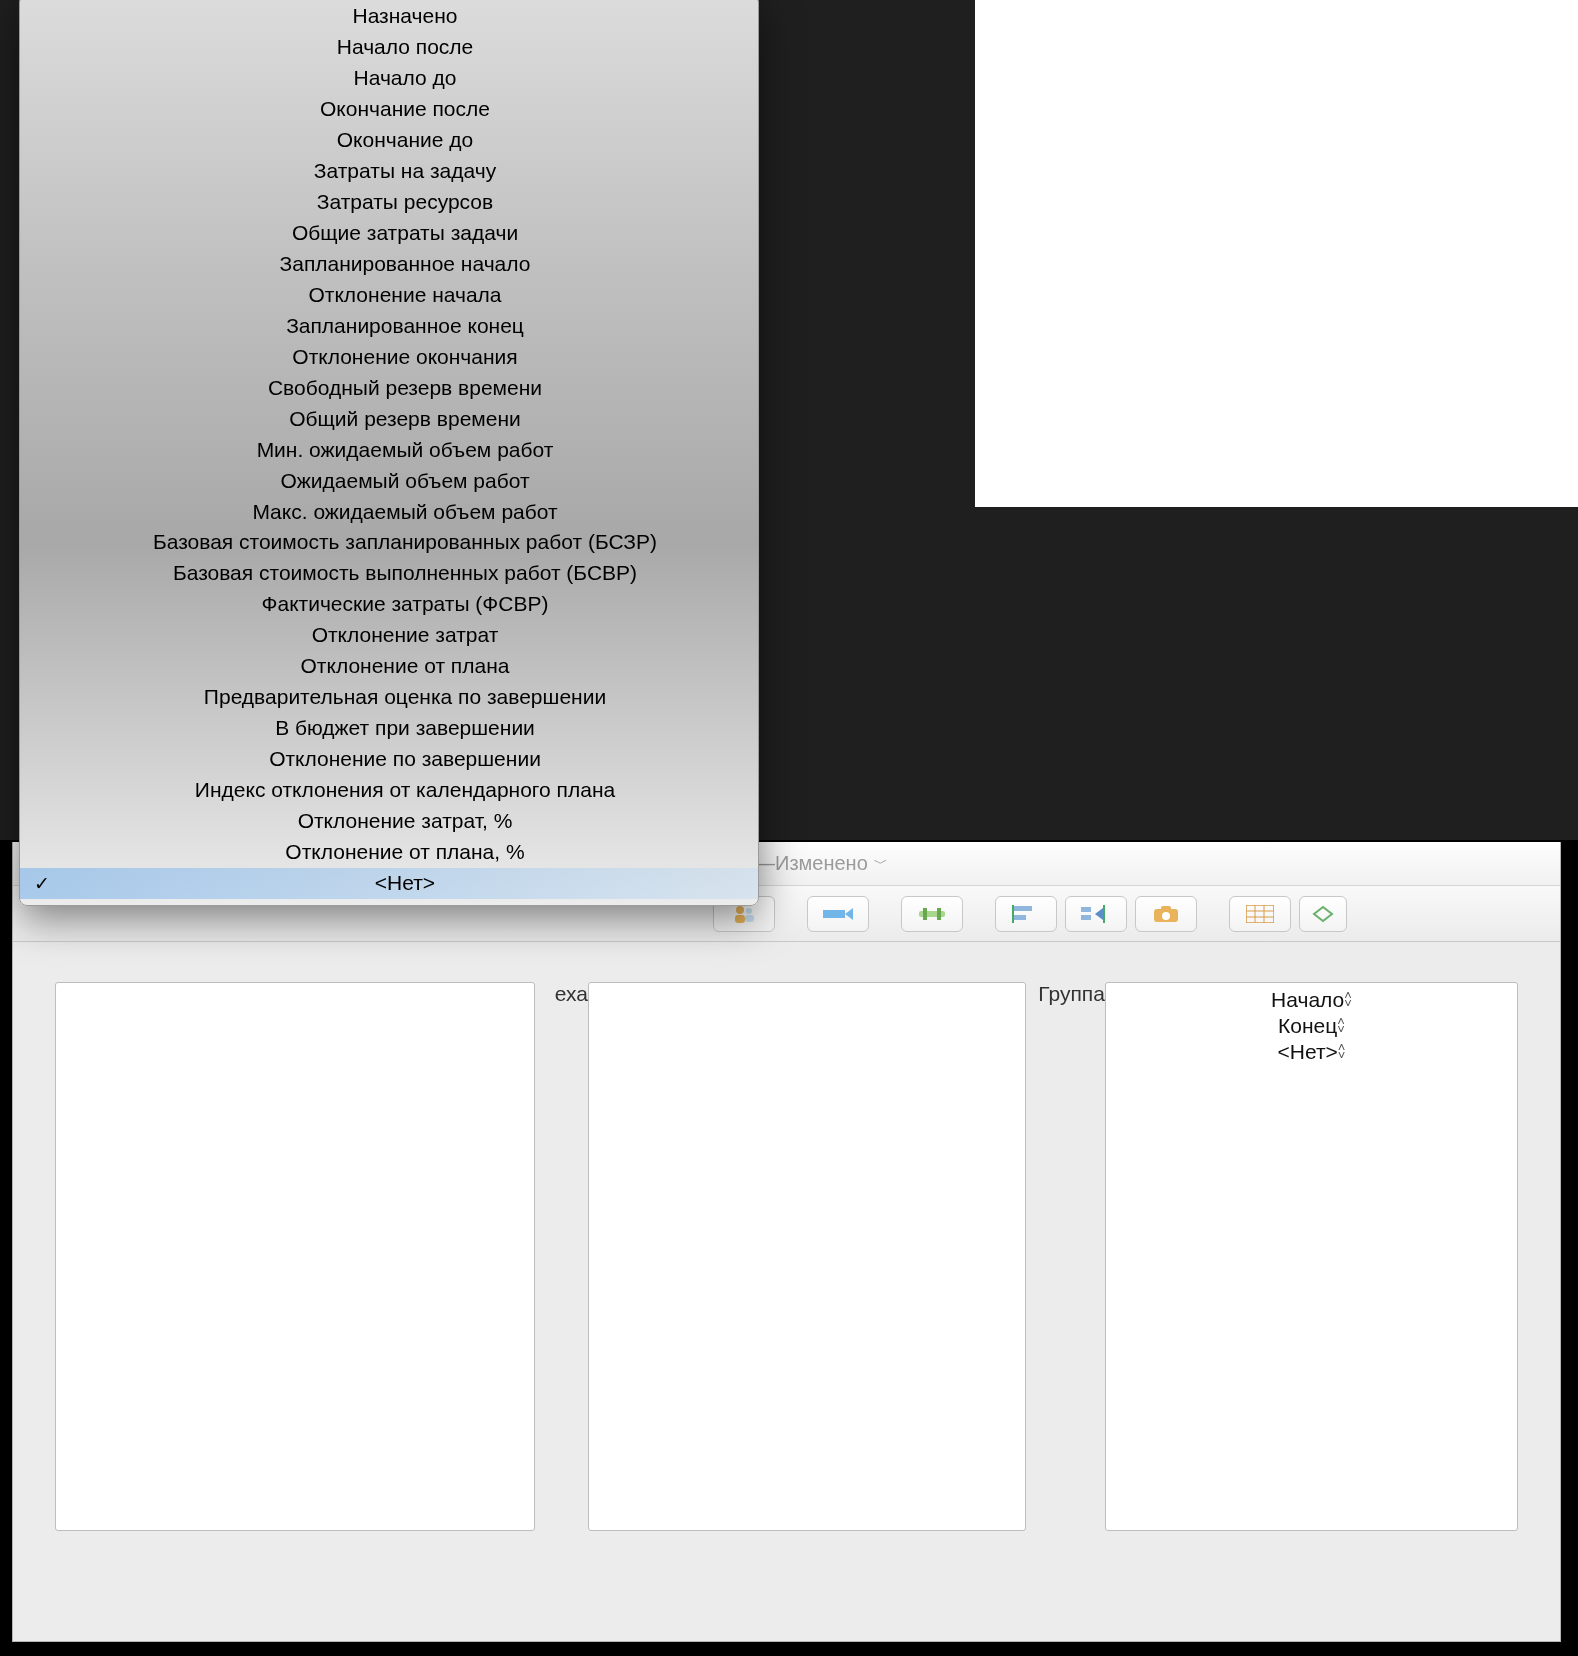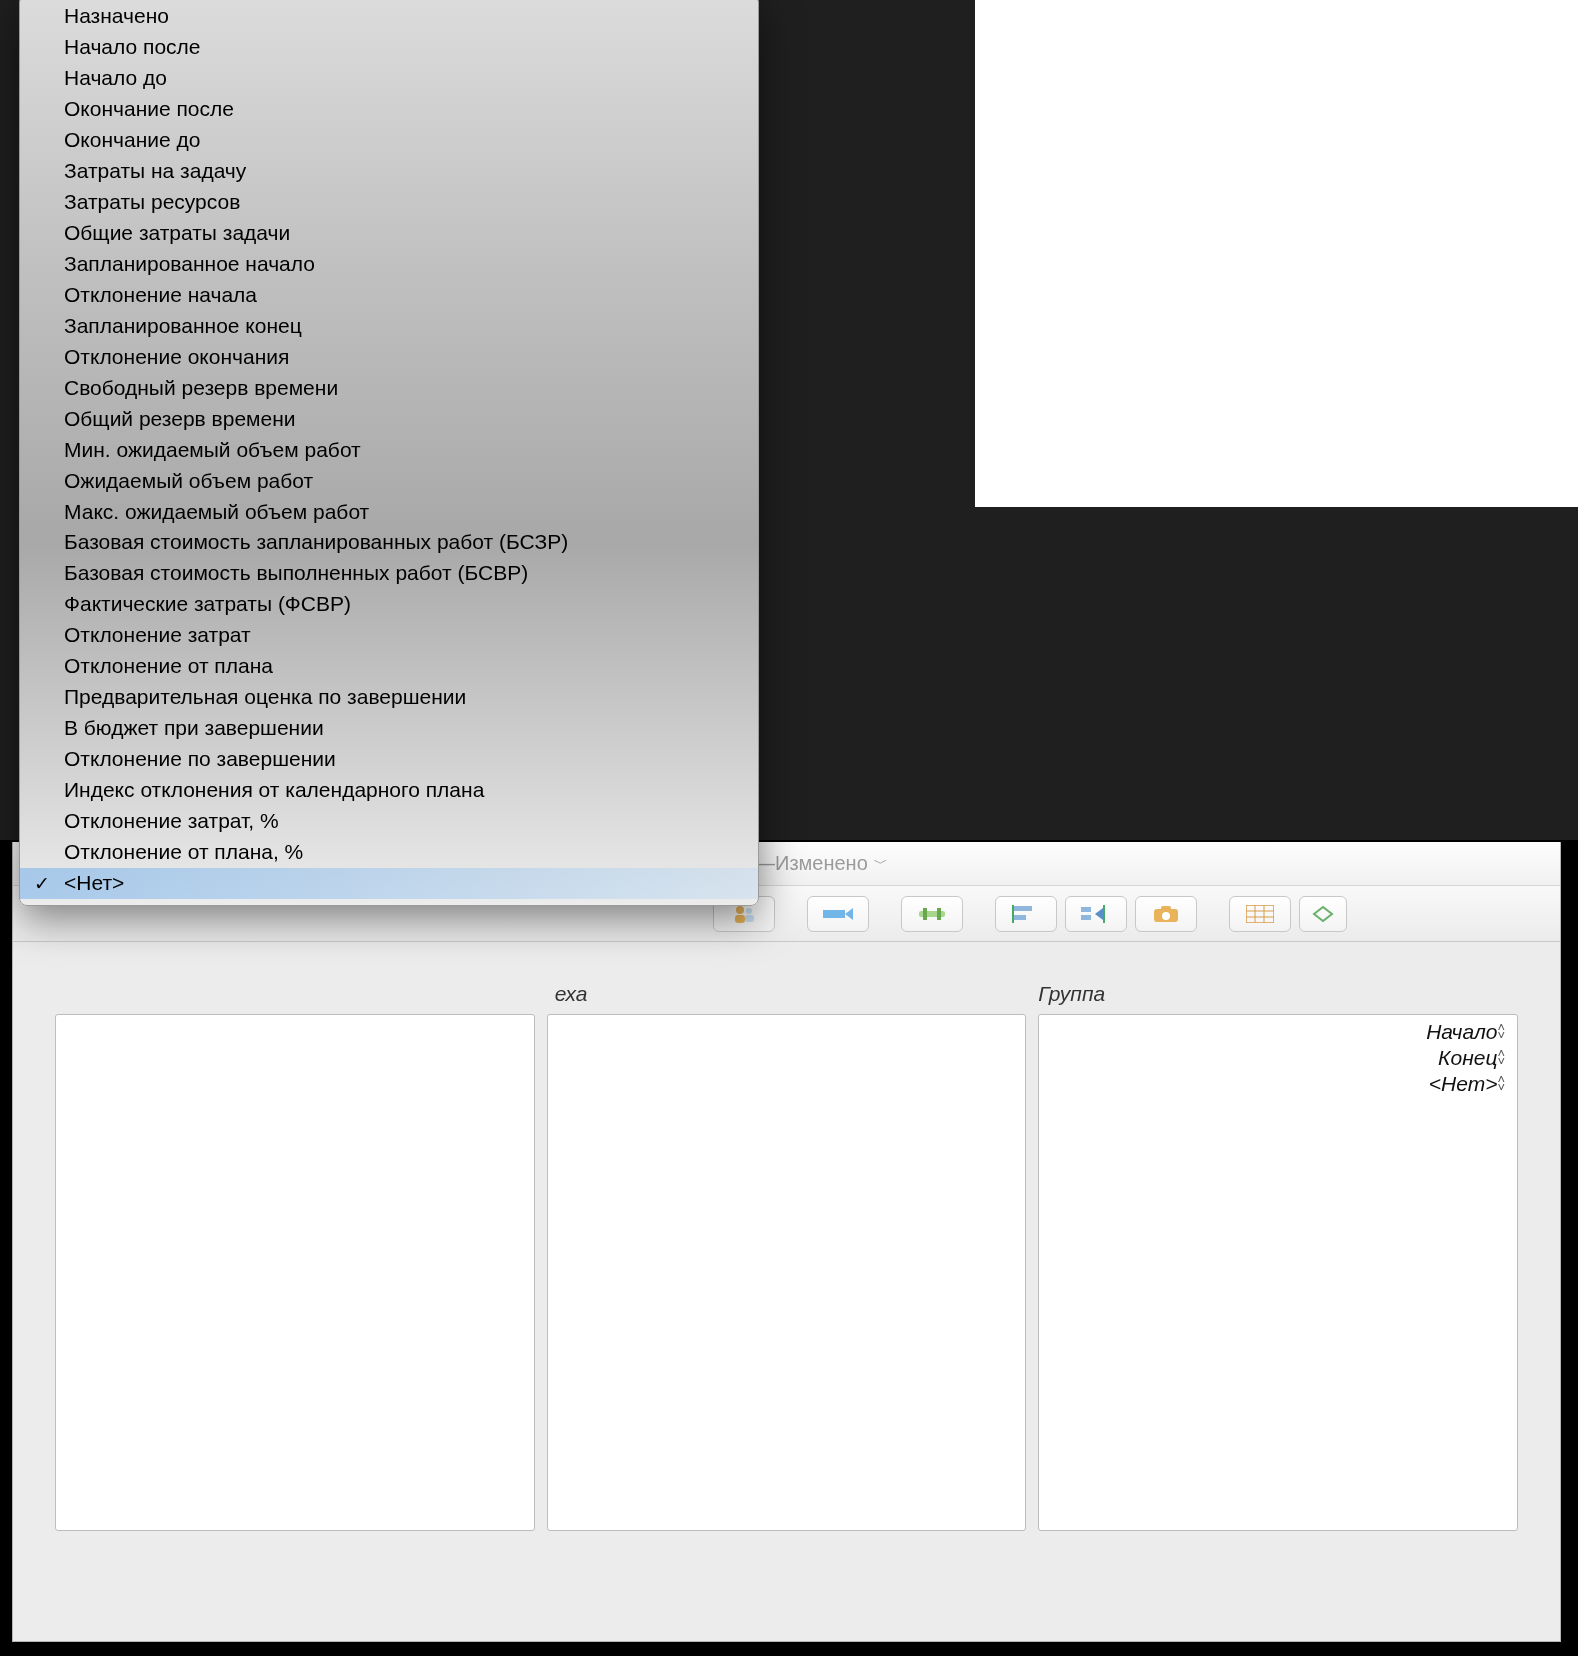--- a/index.html
+++ b/index.html
@@ -32,28 +32,28 @@
   }
   .tbtn {
     width:62px; height:36px; background:linear-gradient(#ffffff,#f3f3f3);
     border:1px solid #c8c8c8; border-radius:6px; display:flex; align-items:center; justify-content:center;
   }
   .tbtn.sep { margin-left:24px; }
   .columns {
     position:absolute; left:42px; top:140px; right:42px; bottom:110px;
     display:flex; gap:12px;
   }
-  .col-group { flex:1; display:flex; flex-direction:column;font-style:italic; }
+  .col-group { flex:1; display:flex; flex-direction:row; }
   .col-header { text-align:left; font-size:21px; color:#333; height:32px; white-space:nowrap; overflow:hidden;}
   .listbox {
     flex:1; background:#fff; border:1px solid #bdbdbd; border-radius:3px;
     padding:4px 0; overflow:hidden;
   }
   .list-item {
-    display:flex; align-items:center; justify-content:flex-end;
+    display:flex; align-items:center; justify-content:center;
     padding:1px 12px; font-size:21px; color:#111;
   }
   .list-item .stepper { display:flex; flex-direction:column; line-height:8px; font-size:13px; color:#555;}
   .footer-buttons {
     position:absolute; right:54px; bottom:30px; display:flex; gap:22px;
   }
   .mac-btn {
     width:140px; height:38px; background:linear-gradient(#ffffff,#f2f2f2);
     border:1px solid #c8c8c8; border-radius:7px; font-size:20px; color:#222;
     display:flex; align-items:center; justify-content:center;
@@ -63,20 +63,21 @@
     background:linear-gradient(#dcdcdc 0%, #c0c0c0 30%, #a8a8a8 60%, #ececec 100%);
     border:1px solid #9a9a9a; border-radius:8px;
     box-shadow:0 12px 40px rgba(0,0,0,0.5);
     padding:6px 0; z-index:50;
   }
   .popup-item {
     padding:1px 12px 1px 44px; font-size:21px; color:#000;
     display:flex; align-items:center; position:relative;
     line-height:1.38;
     white-space:nowrap;
+    justify-content:center;
   }
   .popup-item.selected { background:linear-gradient(90deg, rgba(115,175,235,0.55), rgba(180,215,245,0.35)); }
   .popup-item .check { position:absolute; left:14px; font-size:19px; }
   
   .ic { display:block; }
 </style>
 </head>
 <body>
 
 <div class="bg-black-top"></div>

